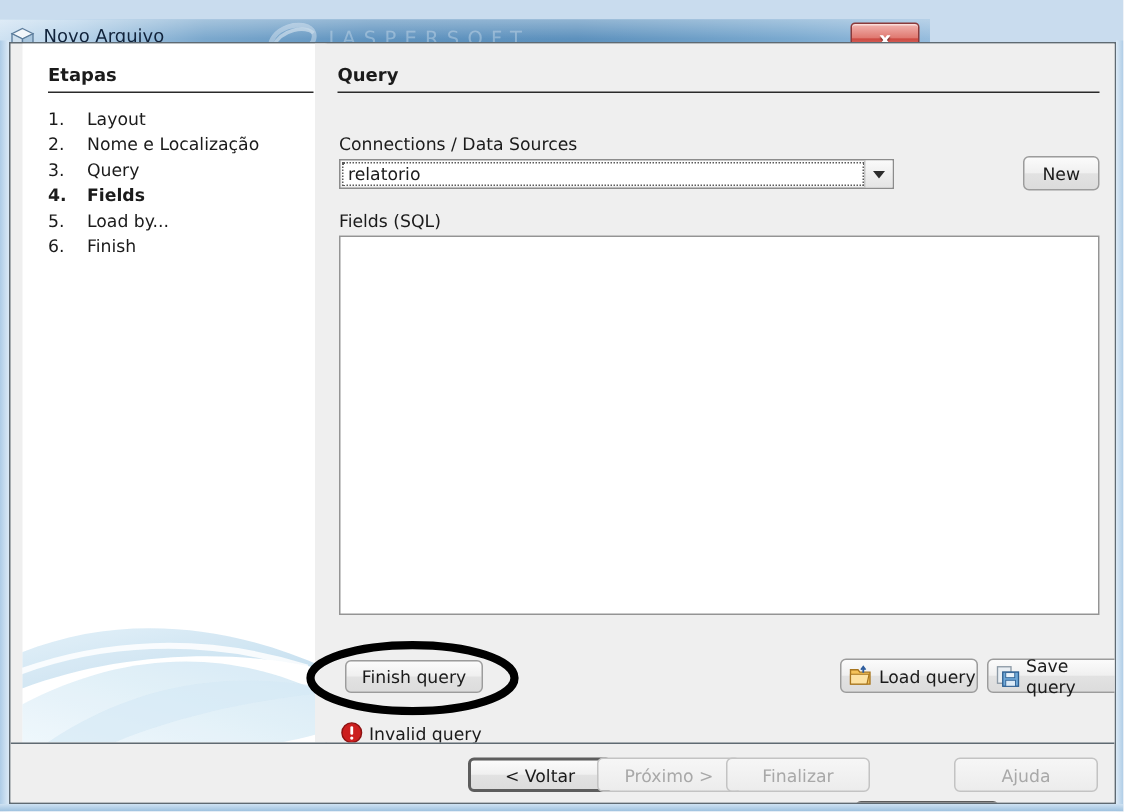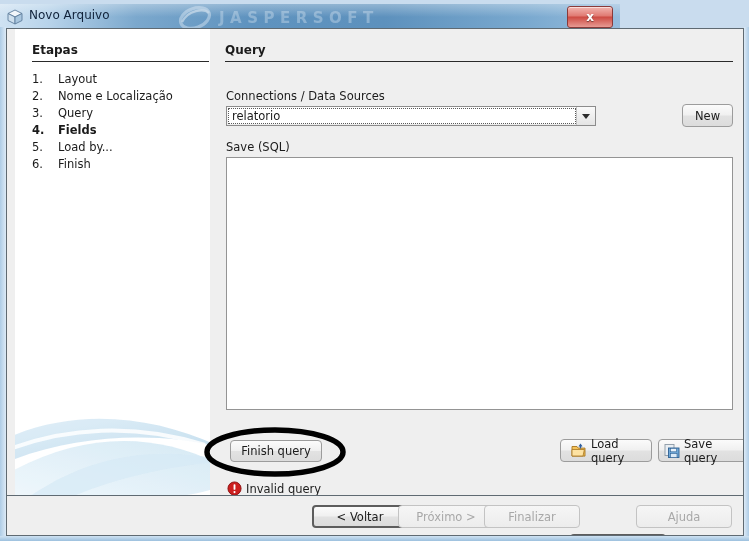--- a/index.html
+++ b/index.html
@@ -14,21 +14,21 @@
     position: relative;
     width: 749px;
     height: 541px;
     overflow: hidden;
     background: #c9dcee;
   }
 
   
   .titlebar {
     position: absolute;
-    left: 0; top: 4px;
+    left: 0; top: 13px;
     width: 620px;
     height: 27px;
     background: linear-gradient(to right,
        #cfe2f2 0%, #b7d3ea 8%, #7ba8cd 22%,
        #5f93bf 40%, #5d91bd 62%, #7aa9cf 85%, #96bcdd 100%);
     overflow: hidden;
   }
   .titlebar-sheen {
     position: absolute;
     left: 0; top: 0;
@@ -53,23 +53,23 @@
     height: 27px;
     display: flex;
     align-items: center;
     opacity: .55;
   }
   .brand-mark {
     width: 34px; height: 24px;
     margin-right: 7px;
   }
   .brand-text {
-    font-size: 15px;
+    font-size: 13px;
     letter-spacing: 5.5px;
-    font-weight: bold;
+    font-weight: normal;
     color: #e8f1f8;
     opacity: .62;
     filter: blur(0.4px);
     white-space: nowrap;
   }
   .close-btn {
     position: absolute;
     right: 7px; top: 2px;
     width: 44px; height: 20px;
     border-radius: 3px;
@@ -290,21 +290,21 @@
   .btn-design {
     position: absolute;
     left: 20px; top: 411px;
     width: 92px; height: 22px;
   }
   .btn-load {
     position: absolute;
     left: 350px; top: 410px;
     width: 92px; height: 23px;
     justify-content: flex-start;
-    padding-left: 10px;
+    padding-left: 5px;
   }
   .btn-save {
     position: absolute;
     left: 448px; top: 410px;
     width: 92px; height: 23px;
     justify-content: flex-start;
     padding-left: 5px;
   }
   .btn-ico {
     width: 16px; height: 16px;
@@ -456,21 +456,21 @@
         </div>
         <div class="combo-arrow">
           <span class="arrow-tri"></span>
         </div>
       </div>
 
       <div class="btn btn-new">
         <span>New</span>
       </div>
 
-      <div class="label-sql">Save (SQL)</div>
+      <div class="label-sql">Fields (SQL)</div>
 
       <div class="sql-area">
         <span></span>
       </div>
 
       <div class="btn btn-design">
         <span>Finish query</span>
       </div>
 
       <div class="btn btn-load">

